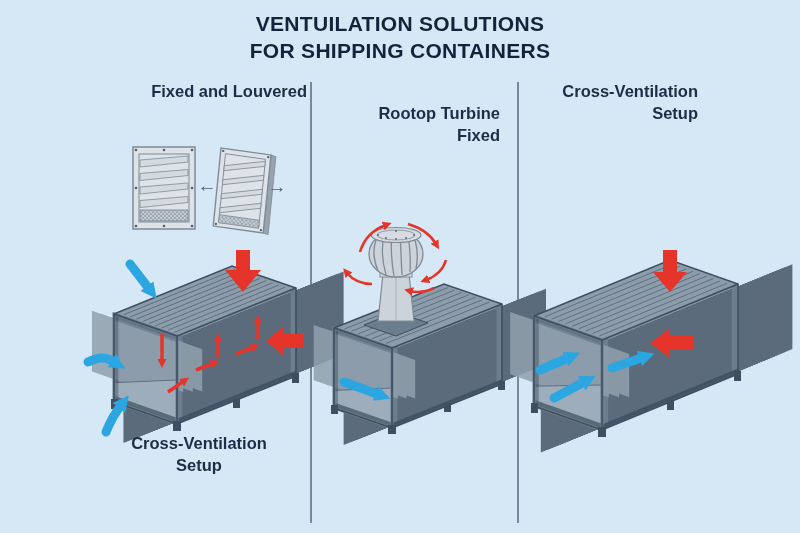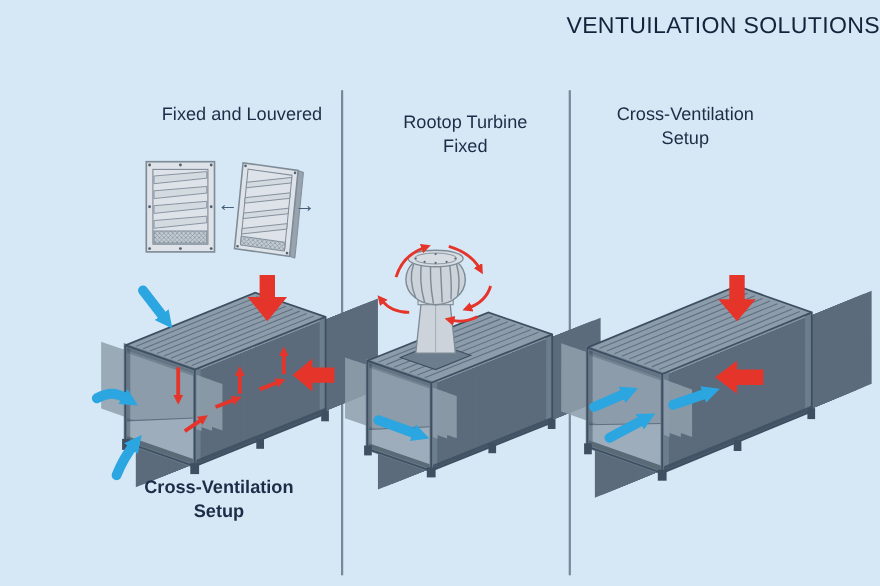--- a/index.html
+++ b/index.html
@@ -1,24 +1,24 @@
 <!DOCTYPE html>
 <html style="--background: #d6e8f5; --divider: #5f7082; --title_text: #13233c; --heading_text: #1d2c47; --arrow_red: #e5352a; --arrow_blue: #2ba6e0; --vent_fill: #dde3e9; --vent_slat: #d3dae0; --vent_line: #7f8b97; --vent_arrow: #46607a; --container_side: #8392a3; --container_roof: #8c9cab; --container_line: #5b6b7b; --container_outline: #3e4f61; --container_post: #6c7d8e; --container_interior: #78899a; --container_floor: #9dadbb; --turbine_fill: #ccd3da; --turbine_line: #7e8b96;"><head>
 <meta charset="utf-8">
 <style>
   html,body{margin:0;padding:0;}
   body{font-family:"Liberation Sans", sans-serif;}
   #canvas{position:relative;width:800px;height:533px;background:var(--background);overflow:hidden;}
 
-  .title{position:absolute;top:10px;left:0;width:800px;text-align:right;
-         color:var(--title_text);font-weight:400;font-size:21px;line-height:27px;letter-spacing:.3px;}
-  .heading{position:absolute;margin:13px;text-align:center;color:var(--heading_text);
-           font-weight:400;font-size:16.5px;line-height:22px;}
+  .title{position:absolute;top:10px;left:0;width:800px;text-align:center;
+         color:var(--title_text);font-weight:700;font-size:21px;line-height:27px;letter-spacing:.3px;}
+  .heading{position:absolute;margin:0;text-align:right;color:var(--heading_text);
+           font-weight:700;font-size:16.5px;line-height:22px;}
   .h-p1{left:107px;top:80px;width:200px;}
-  .h-p2{left:320px;top:87px;width:180px;}
+  .h-p2{left:320px;top:102px;width:180px;}
   .h-p3{left:522px;top:80px;width:176px;}
   .caption{position:absolute;left:99px;top:432px;width:200px;text-align:center;
            color:var(--heading_text);font-weight:700;font-size:16.5px;line-height:22px;}
 
   .divider{position:absolute;top:82px;height:441px;width:2px;background:var(--divider);opacity:.8;}
   .d1{left:310px;} .d2{left:517px;}
 
   svg.figure{position:absolute;overflow:visible;}
   .vents-svg{left:125px;top:140px;}
   .c1-svg{left:100px;top:250px;}
@@ -49,20 +49,21 @@
       </marker>
       <pattern id="mesh" width="4" height="4" patternUnits="userSpaceOnUse">
         <rect width="4" height="4" fill="#c3ccd3"></rect>
         <path d="M0,4 L4,0 M0,0 L4,4" stroke="#8b97a3" stroke-width="0.7"></path>
       </pattern>
     </defs>
   </svg>
 
   <header class="title">
     <div>VENTUILATION SOLUTIONS</div>
+    <div>FOR SHIPPING CONTAINERS</div>
   </header>
 
   <div class="divider d1"></div>
   <div class="divider d2"></div>
 
   <section>
     <h2 class="heading h-p1">
       <span>Fixed and Louvered</span><br>
     </h2>
 

